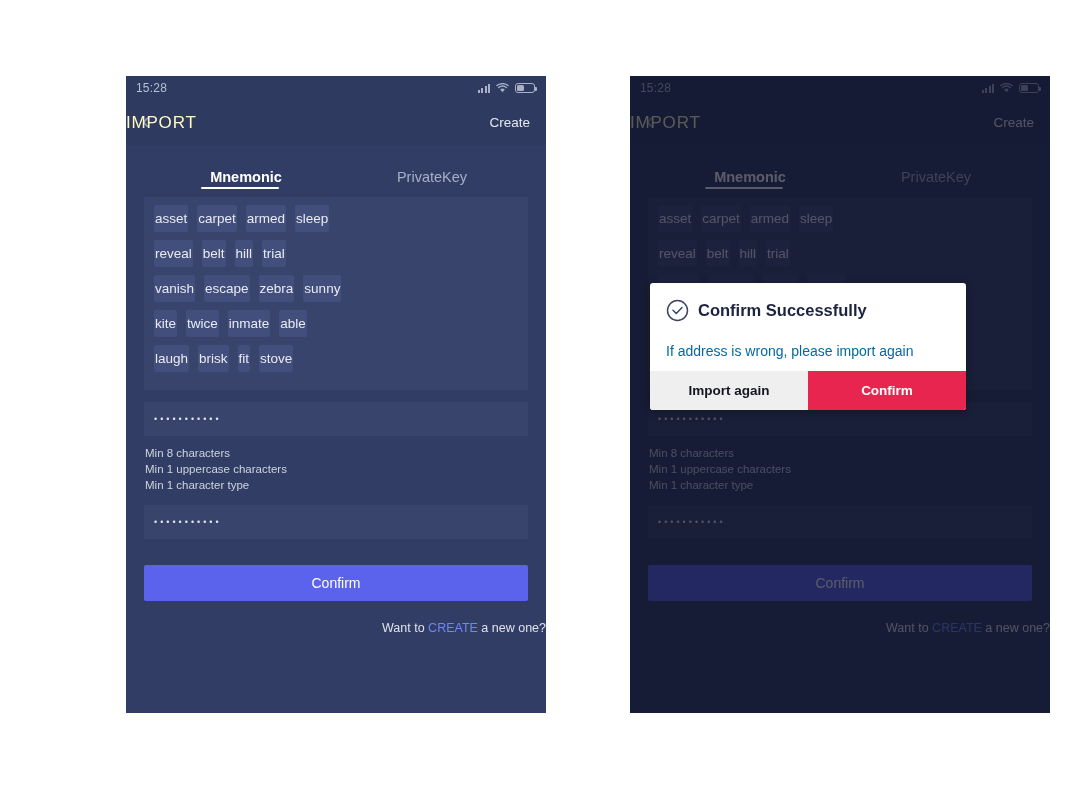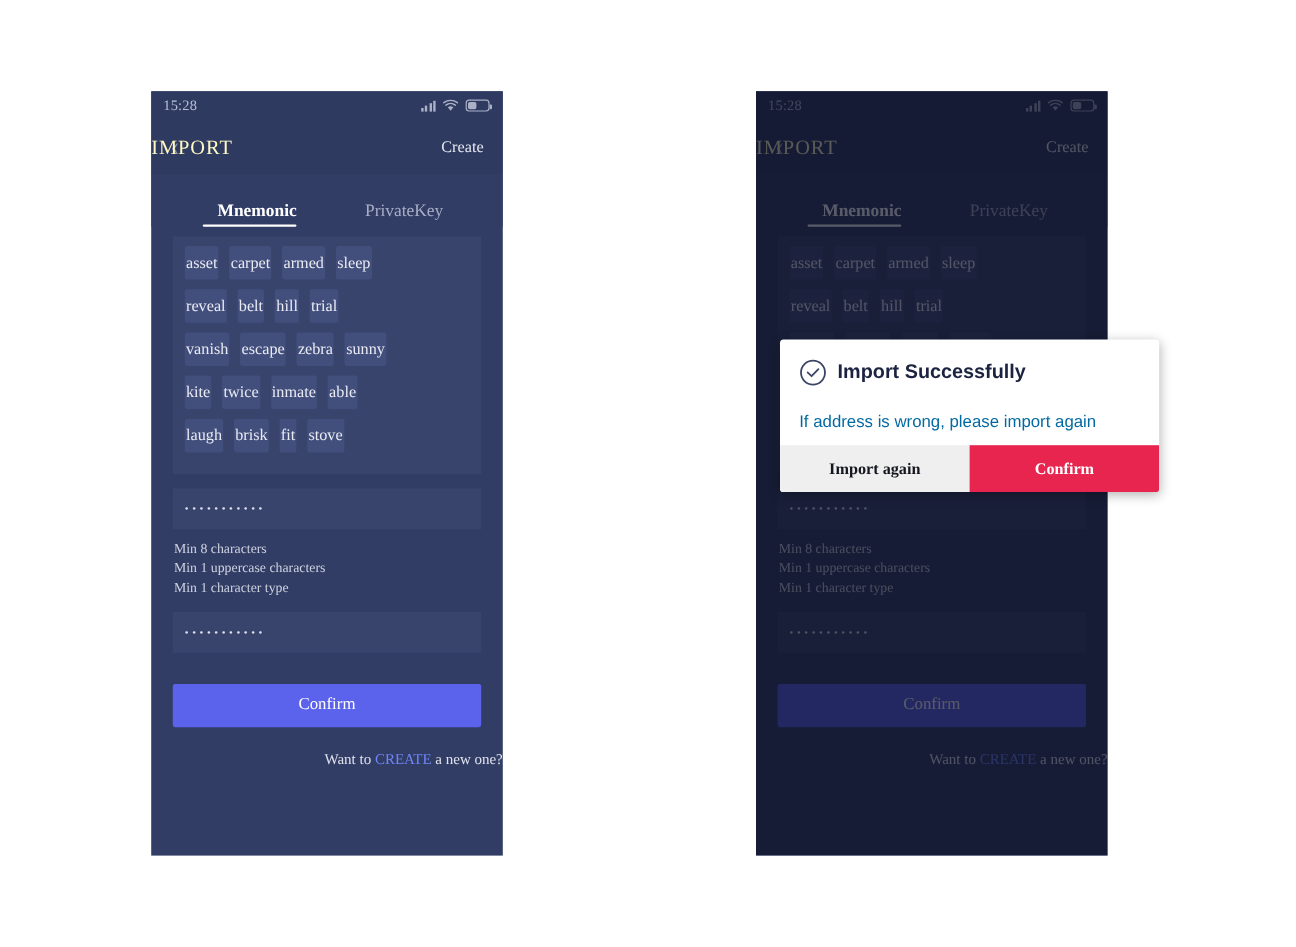--- a/index.html
+++ b/index.html
@@ -17,25 +17,24 @@
 
   .stage {
     position: absolute;
     inset: 0;
   }
 
   
   .phone {
     position: absolute;
     top: 76px;
-    width: 293px;
+    width: 420px;
     height: 637px;
     background: #323d65;
     overflow: hidden;
-    font-family: Liberation Serif, serif;
   }
   #phone-left  { left: 126px; }
   #phone-right { left: 630px; }
 
   
   .statusbar {
     position: relative;
     height: 24px;
     background: #2e3a60;
     display: flex;
@@ -292,21 +291,20 @@
     margin: 14px 0 0;
   }
   .modal-note {
     font-size: 14px;
     color: #0369a1;
     padding: 11px 16px 12px;
   }
   .modal-actions {
     display: flex;
     height: 39px;
-    font-family: Liberation Serif, serif;
   }
   .modal-btn {
     flex: 1;
     display: flex;
     align-items: center;
     justify-content: center;
     font-size: 13.5px;
     font-weight: bold;
   }
   .btn-secondary { background: #efeff0; color: #15171f; }
@@ -510,21 +508,21 @@
   </div>
 
   <div class="modal">
     <div class="modal-head">
       <span class="check-icon">
         <svg width="23" height="23" viewBox="0 0 23 23">
           <circle cx="11.5" cy="11.5" r="10" fill="none" stroke="#3d4566" stroke-width="1.5"></circle>
           <path d="M7 11.3 L10.3 14.5 L16 8.6" fill="none" stroke="#3d4566" stroke-width="1.5" stroke-linecap="round" stroke-linejoin="round"></path>
         </svg>
       </span>
-      <span class="modal-title">Import Successfully</span>
+      <span class="modal-title">Confirm Successfully</span>
     </div>
 
 
     <div class="modal-note">If address is wrong, please import again</div>
 
     <div class="modal-actions">
       <div class="modal-btn btn-secondary">Import again</div>
       <div class="modal-btn btn-primary">Confirm</div>
     </div>
   </div>

